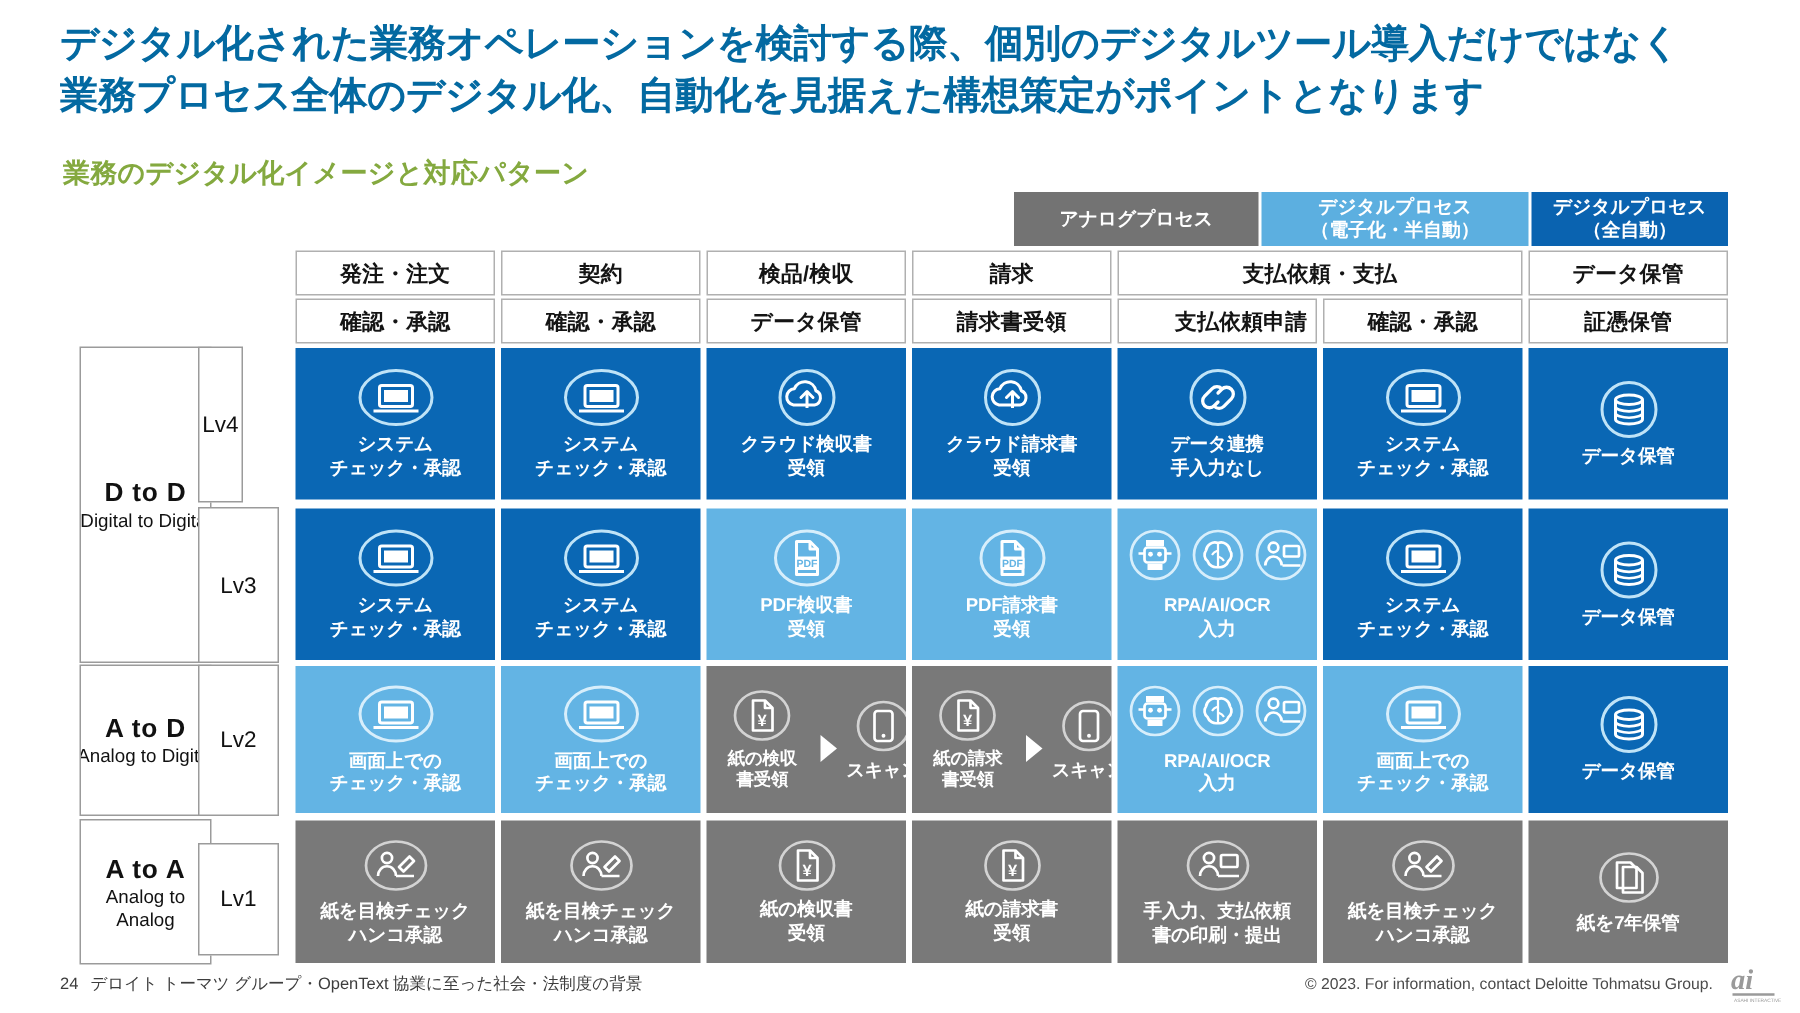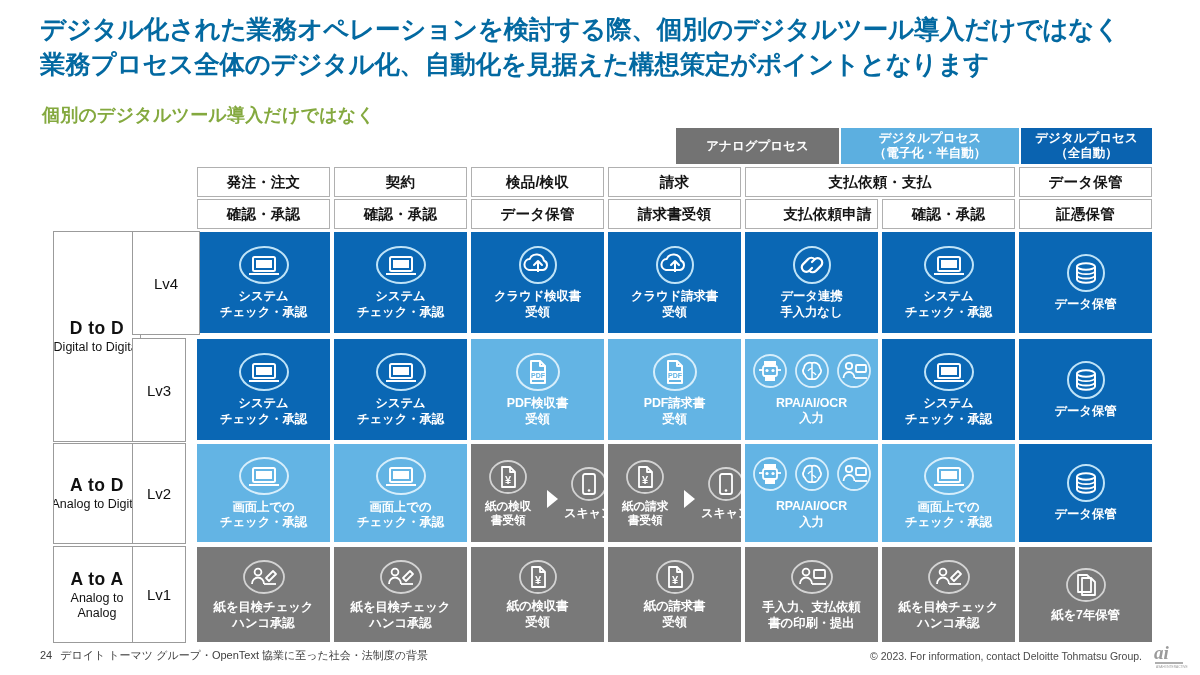--- a/index.html
+++ b/index.html
@@ -226,21 +226,21 @@
 </head>
 <body>
 
 <div class="slide">
 
   <div class="title-block">
     <div class="title-line">デジタル化された業務オペレーションを検討する際、個別のデジタルツール導入だけではなく</div>
     <div class="title-line">業務プロセス全体のデジタル化、自動化を見据えた構想策定がポイントとなります</div>
   </div>
 
-  <div class="subtitle">個別のデジタルツール導入だけではなく</div>
+  <div class="subtitle">業務のデジタル化イメージと対応パターン</div>
 
   <div class="bannerbar analog" style="left:676px; width:163px;">
     <span>アナログプロセス</span>
   </div>
 
   <div class="bannerbar semi" style="left:841px; width:178px; flex-direction:column;">
     <span>デジタルプロセス</span>
     <span>（電子化・半自動）</span>
   </div>
 
@@ -272,24 +272,24 @@
   <div class="grpbox" style="left:53px; top:443px; width:88px; height:101px;">
     <div class="grp-main">A to D</div>
     <div class="grp-sub">Analog to Digital</div>
   </div>
 
   <div class="grpbox" style="left:53px; top:546px; width:88px; height:97px;">
     <div class="grp-main">A to A</div>
     <div class="grp-sub wrap">Analog to Analog</div>
   </div>
 
-  <div class="lvbox" style="left:132px; top:231px; width:68px; height:104px;">Lv4</div>
+  <div class="lvbox" style="left:132px; top:231px; width:30px; height:104px;">Lv4</div>
   <div class="lvbox" style="left:132px; top:338px; width:54px; height:104px;">Lv3</div>
   <div class="lvbox" style="left:132px; top:443px; width:54px; height:101px;">Lv2</div>
-  <div class="lvbox" style="left:132px; top:546px; width:54px; height:97px;">Lv1</div>
+  <div class="lvbox" style="left:132px; top:562px; width:54px; height:75px;">Lv1</div>
 
   <div class="cell c-dark" style="left:197px; top:232px; width:133px; height:101px;">
     <span class="ic">
       <svg width="52" height="40" viewBox="0 0 52 40">
           <ellipse cx="26" cy="20" rx="24" ry="18" fill="none" stroke="#bfe3f7" stroke-width="2"></ellipse>
           <rect x="15" y="12" width="22" height="14" rx="1.5" fill="none" stroke="#ffffff" stroke-width="2"></rect>
           <rect x="18" y="15" width="16" height="8" fill="#ffffff"></rect>
           <line x1="11" y1="29" x2="41" y2="29" stroke="#ffffff" stroke-width="2"></line>
         </svg>
     </span>

